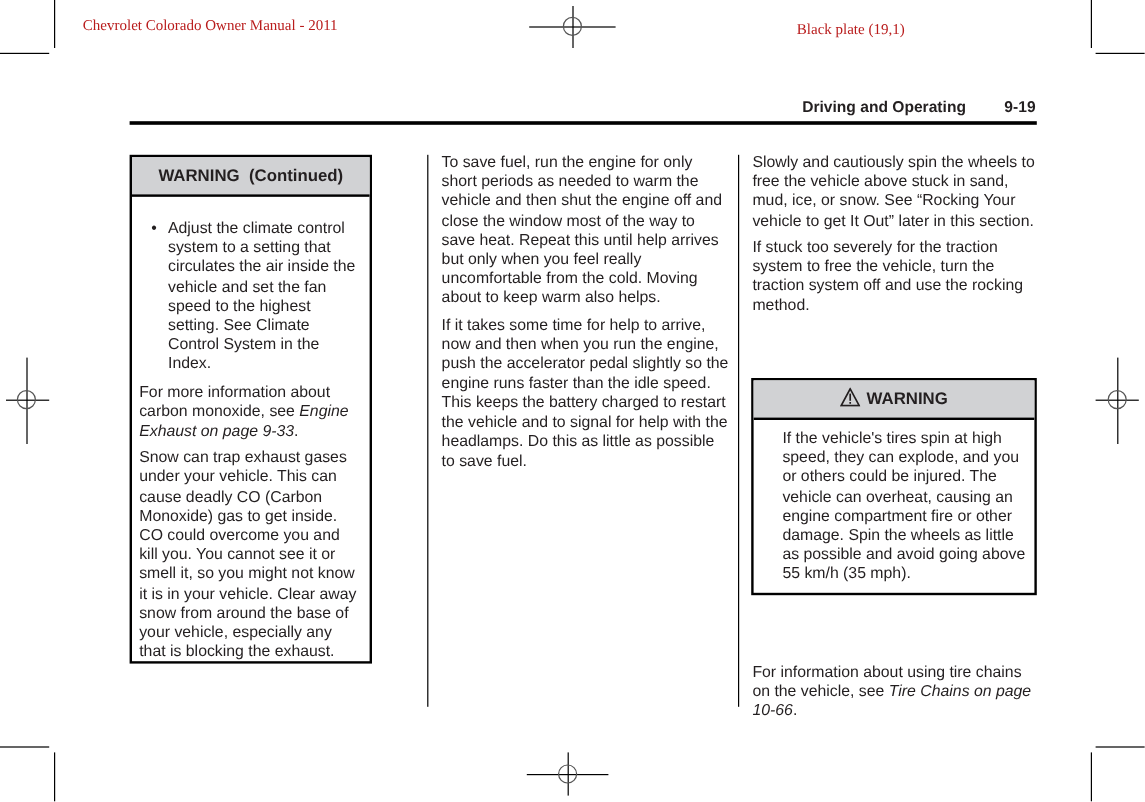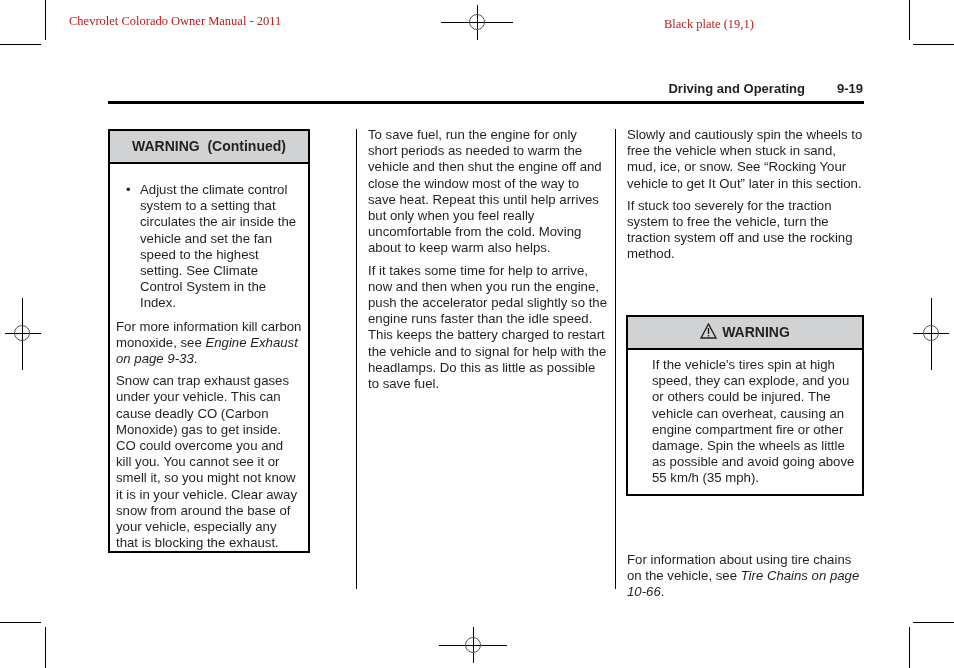--- a/index.html
+++ b/index.html
@@ -70,37 +70,37 @@
 <div class="head-rule"></div>
 
 <div class="warn-box" style="left:108px;top:129px;width:202px;height:424px;">
   <div class="warn-head" style="height:31px;line-height:31px;white-space:pre;">WARNING  (Continued)</div>
   <div class="warn-body" style="padding-top:18px;">
     <div class="bullet" style="margin-bottom:7px;">
       <span class="dot">•</span>
       <span>Adjust the climate control system to a setting that circulates the air inside the vehicle and set the fan speed to the highest setting. See Climate Control System in the Index.</span>
     </div>
     <p>
-      <span>For more information kill carbon monoxide, see </span><i>Engine Exhaust on page 9-33</i><span>.</span>
+      <span>For more information about carbon monoxide, see </span><i>Engine Exhaust on page 9-33</i><span>.</span>
     </p>
     <p>Snow can trap exhaust gases under your vehicle. This can cause deadly CO (Carbon Monoxide) gas to get inside. CO could overcome you and kill you. You cannot see it or smell it, so you might not know it is in your vehicle. Clear away snow from around the base of your vehicle, especially any that is blocking the exhaust.</p>
   </div>
 </div>
 
 <div class="col-sep" style="left:356px;top:129px;height:460px;"></div>
 
 <div class="col" style="left:368px;top:127px;width:240px;">
   <p>To save fuel, run the engine for only short periods as needed to warm the vehicle and then shut the engine off and close the window most of the way to save heat. Repeat this until help arrives but only when you feel really uncomfortable from the cold. Moving about to keep warm also helps.</p>
   <p>If it takes some time for help to arrive, now and then when you run the engine, push the accelerator pedal slightly so the engine runs faster than the idle speed. This keeps the battery charged to restart the vehicle and to signal for help with the headlamps. Do this as little as possible to save fuel.</p>
 </div>
 
 <div class="col-sep" style="left:615px;top:129px;height:460px;"></div>
 
 <div class="col" style="left:627px;top:127px;width:238px;">
-  <p>Slowly and cautiously spin the wheels to free the vehicle when stuck in sand, mud, ice, or snow. See “Rocking Your vehicle to get It Out” later in this section.</p>
+  <p>Slowly and cautiously spin the wheels to free the vehicle above stuck in sand, mud, ice, or snow. See “Rocking Your vehicle to get It Out” later in this section.</p>
   <p>If stuck too severely for the traction system to free the vehicle, turn the traction system off and use the rocking method.</p>
 </div>
 
 <div class="warn-box" style="left:626px;top:315px;width:238px;height:181px;">
   <div class="warn-head" style="height:31px;line-height:31px;">
     <svg class="tri" width="17" height="16" viewBox="0 0 17 16">
       <polygon points="8.5,1 16,15 1,15" fill="none" stroke="#231f20" stroke-width="1.4"></polygon>
       <rect x="7.8" y="5" width="1.4" height="6" fill="#231f20"></rect>
       <rect x="7.8" y="12" width="1.4" height="1.5" fill="#231f20"></rect>
     </svg><span>WARNING</span>

